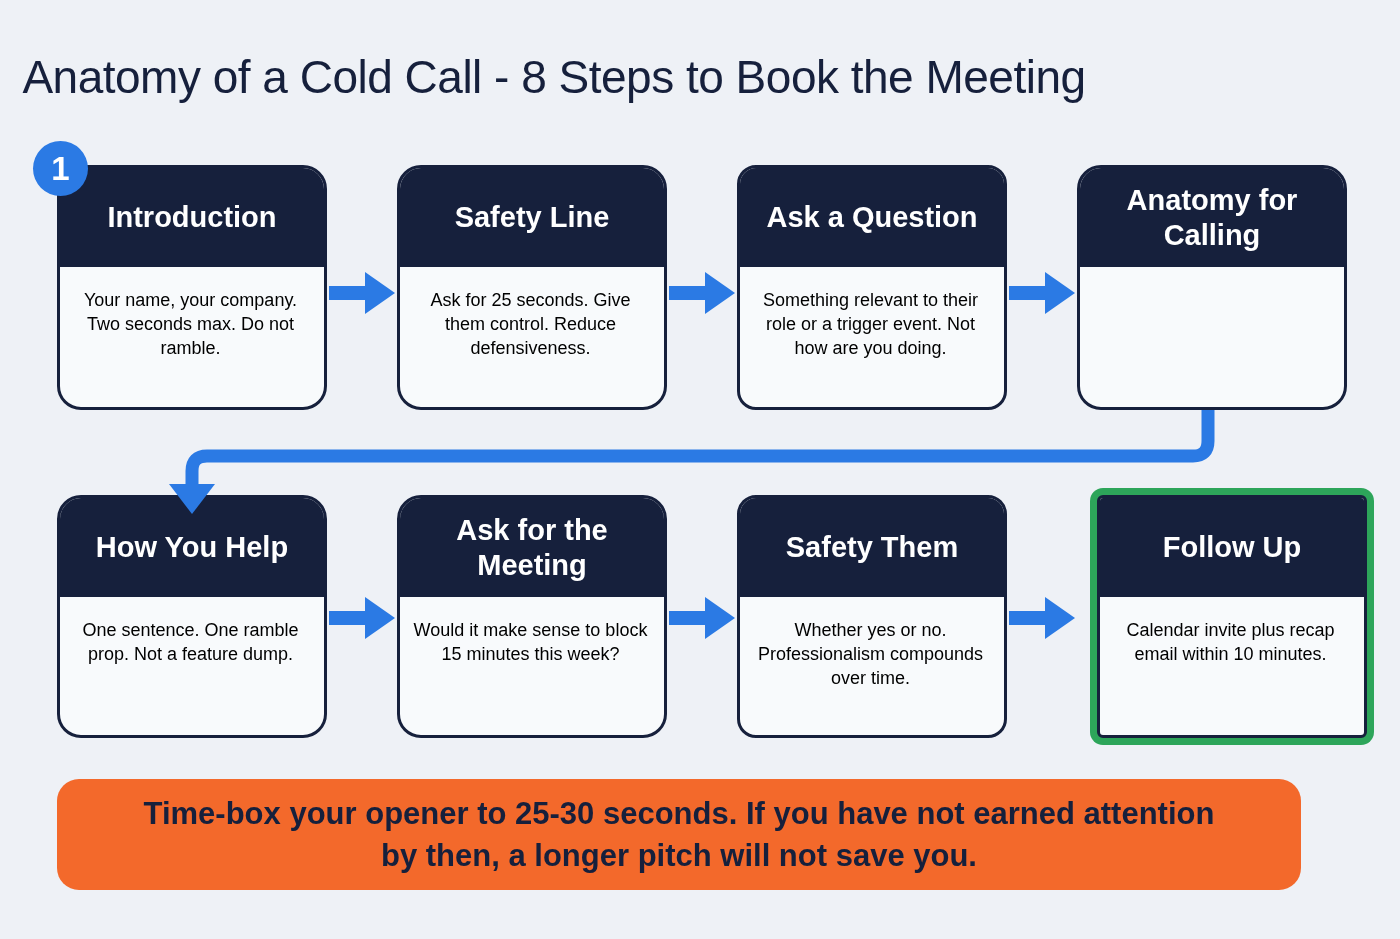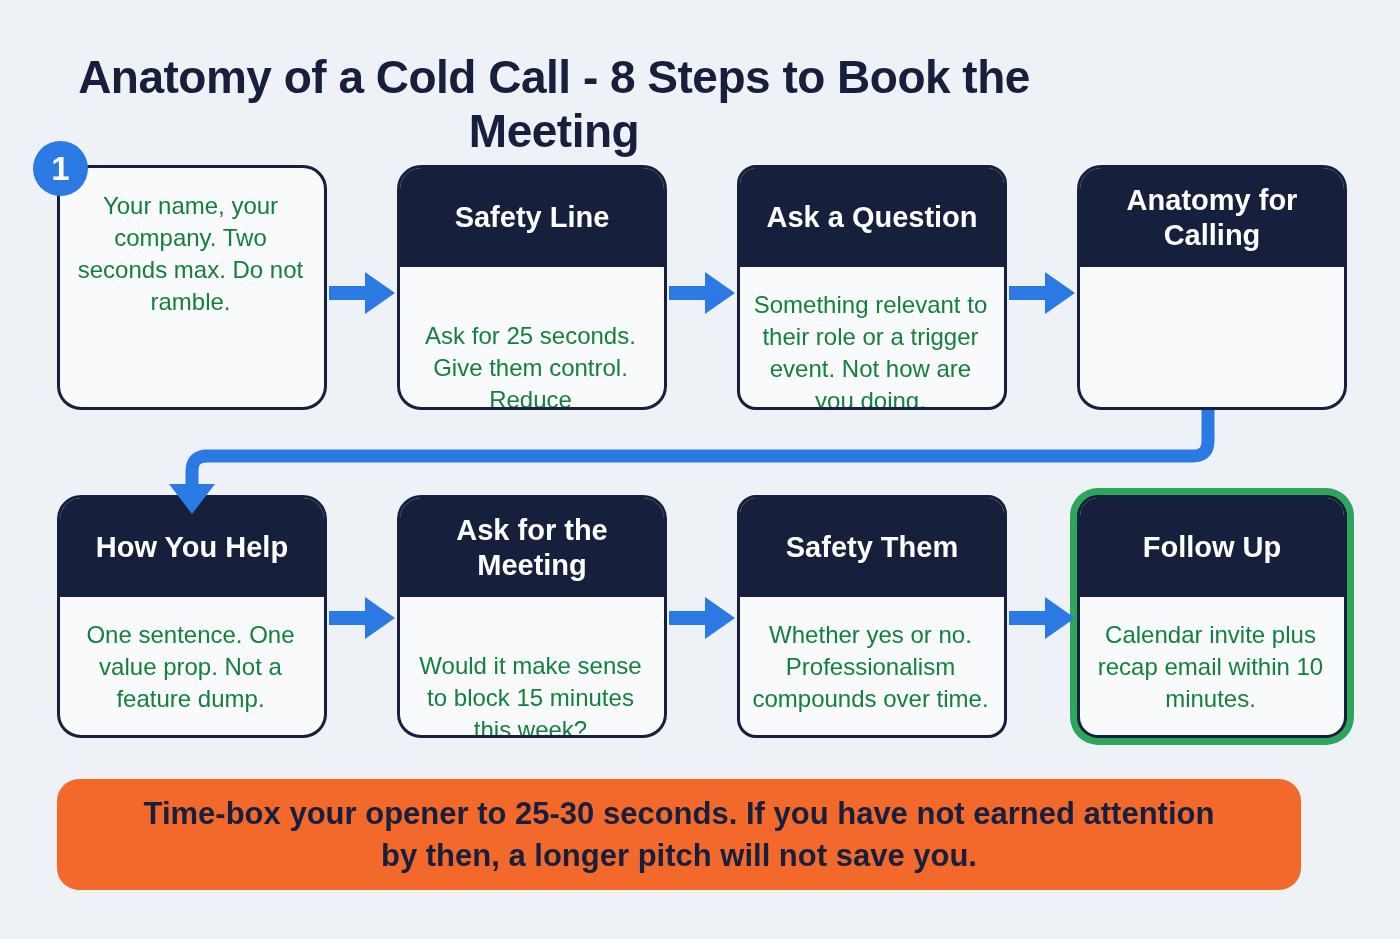--- a/index.html
+++ b/index.html
@@ -8,65 +8,66 @@
     font-family: "Liberation Sans", sans-serif;
     background: var(--page-bg, #eef1f6);
     position: relative;
     overflow: hidden;
   }
   .title {
     position: absolute;
     top: 50px; left: 0; width: 1108px;
     text-align: center;
     font-size: 46px;
-    font-weight: 700;
+    font-weight: 400;
     letter-spacing: -0.5px;
     color: var(--navy, #16203c);
   }
   .card {
     position: absolute;
     width: 270px;
     background: var(--card-bg, #f8fafc);
     border: 3px solid var(--navy, #16203c);
     border-radius: 24px;
     overflow: hidden;
     display: flex;
     flex-direction: column;
   }
   .card.row1 { top: 165px; height: 245px; }
   .card.row2 { top: 495px; height: 243px; }
   .card.c1 { left: 57px; }
-  .card.c2 { left: 397px; gap: 31px; }
+  .card.c2 { left: 397px; }
   .card.c3 { left: 737px; border-radius: 19px; }
   .card.c4 { left: 1077px; }
   .card.highlight {
     box-shadow: 0 0 0 7px var(--green, #2da55a);
-    border-radius: 21px;
+    border-radius: 6px;
+    margin-left: 20px;
   }
   .card-header {
     background: var(--navy, #16203c);
     height: 99px;
     flex: 0 0 99px;
     display: flex;
     align-items: center;
     justify-content: center;
     text-align: center;
     color: #ffffff;
     font-size: 29px;
     font-weight: 700;
     line-height: 1.18;
     padding: 0 14px;
   }
   .card-body {
     flex: 1;
     padding: 22px 14px 10px 11px;
     text-align: center;
-    font-size: 24px;
+    font-size: 18px;
     line-height: 1.33;
-    color: #15803d;
+    color: #000000;
   }
   .step-badge {
     position: absolute;
     left: 33px; top: 141px;
     width: 55px; height: 55px;
     border-radius: 50%;
     background: var(--accent-blue, #2b7ae4);
     color: #ffffff;
     font-size: 33px;
     font-weight: 700;
@@ -114,37 +115,38 @@
   }
 </style>
 </head>
 <body>
 
 <h1 class="title">Anatomy of a Cold Call - 8 Steps to Book the Meeting</h1>
 
 <div class="step-badge">1</div>
 
 <div class="card row1 c1">
+  <div class="card-header">Introduction</div>
   <div class="card-body">Your name, your company. Two seconds max. Do not ramble.</div>
 </div>
 <div class="card row1 c2">
   <div class="card-header">Safety Line</div>
   <div class="card-body">Ask for 25 seconds. Give them control. Reduce defensiveness.</div>
 </div>
 <div class="card row1 c3">
   <div class="card-header">Ask a Question</div>
   <div class="card-body">Something relevant to their role or a trigger event. Not how are you doing.</div>
 </div>
 <div class="card row1 c4">
   <div class="card-header">Anatomy for Calling</div>
 </div>
 
 <div class="card row2 c1">
   <div class="card-header">How You Help</div>
-  <div class="card-body">One sentence. One value prop. Not a feature dump.</div>
+  <div class="card-body">One sentence. One ramble prop. Not a feature dump.</div>
 </div>
 <div class="card row2 c2">
   <div class="card-header">Ask for the Meeting</div>
   <div class="card-body">Would it make sense to block 15 minutes this week?</div>
 </div>
 <div class="card row2 c3">
   <div class="card-header">Safety Them</div>
   <div class="card-body">Whether yes or no. Professionalism compounds over time.</div>
 </div>
 <div class="card row2 c4 highlight">

